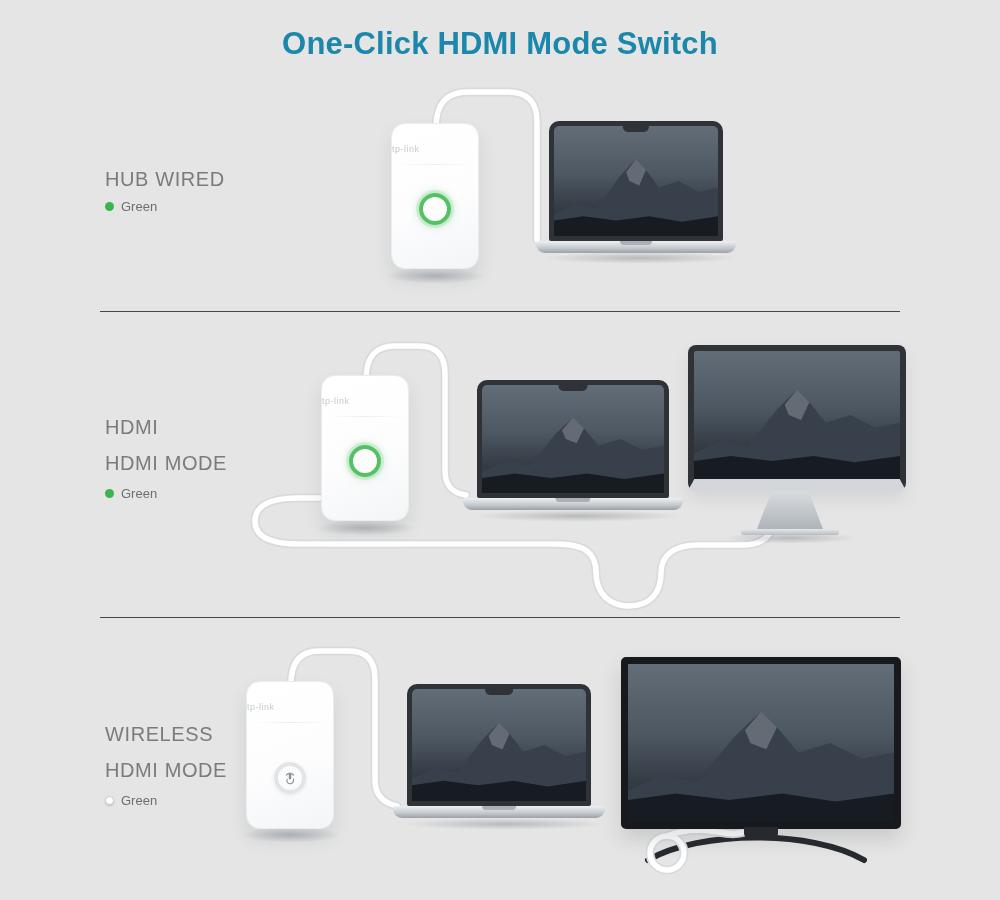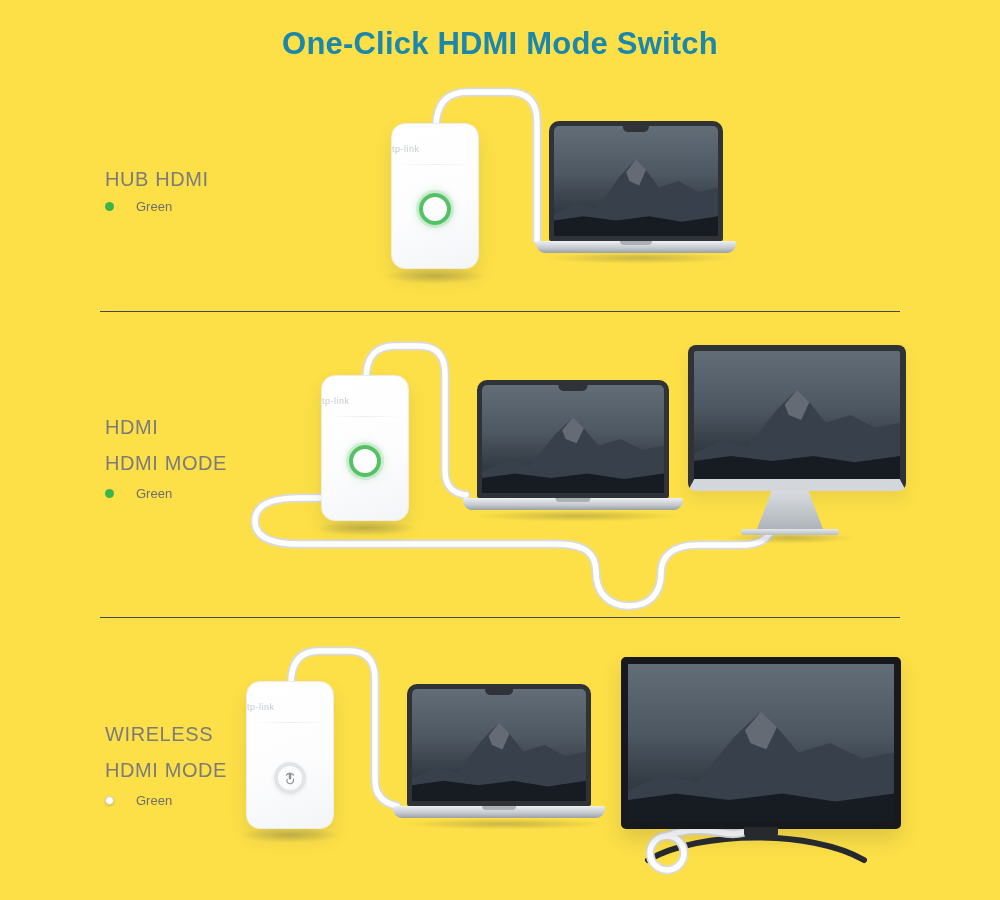--- a/index.html
+++ b/index.html
@@ -3,30 +3,30 @@
 <meta charset="utf-8">
 <style>
   :root{
     --accent:#1a87ab;
     --label:#7b7b7b;
     --green:#3bb54a;
     --white:#ffffff;
   }
   *{box-sizing:border-box;}
   body{margin:0;background:#ffffff;font-family:"Liberation Sans",sans-serif;}
-  .canvas{position:relative;width:1000px;height:900px;background:#fde047;overflow:hidden;margin:0;}
+  .canvas{position:relative;width:1000px;height:900px;background:#e5e5e5;overflow:hidden;margin:0;}
 
   .title{position:absolute;top:26px;left:0;width:100%;text-align:center;
          font-size:31px;font-weight:600;color:var(--accent);letter-spacing:.2px;z-index:3;}
 
   .divider{position:absolute;left:100px;width:800px;height:1px;background:#474747;z-index:3;}
 
   .labels{position:absolute;z-index:3;}
   .mode-line{font-size:20px;line-height:21px;color:var(--label);letter-spacing:.6px;margin:0 0 15px 0;}
-  .indicator{display:flex;align-items:center;gap:22px;font-size:13px;color:#6e6e6e;margin-top:8px;}
+  .indicator{display:flex;align-items:center;gap:7px;font-size:13px;color:#6e6e6e;margin-top:8px;}
   .dot{width:9px;height:9px;border-radius:50%;display:inline-block;}
   .dot[data-dot="green"]{background:var(--green);}
   .dot[data-dot="white"]{background:var(--white);border:1px solid #cfcfcf;box-shadow:0 1px 2px rgba(0,0,0,.18);}
 
   
   .cables{position:absolute;left:0;top:0;z-index:1;}
   .cable-outer use, .cable-outer circle{stroke:#d8dbde;stroke-width:9;fill:none;stroke-linecap:round;stroke-linejoin:round;}
   .cable-inner use, .cable-inner circle{stroke:#ffffff;stroke-width:5.5;fill:none;stroke-linecap:round;stroke-linejoin:round;}
   .tv-stand-arc{stroke:#272a2e;stroke-width:6;fill:none;stroke-linecap:round;}
 
@@ -109,21 +109,21 @@
       <use href="#c2b"></use>
       <use href="#c3a"></use>
       <circle cx="667" cy="853" r="17"></circle>
       <use href="#c3b"></use>
     </g>
   </svg>
 
   <div class="title">One-Click HDMI Mode Switch</div>
 
   <div class="labels" style="left:105px;top:169px;">
-    <div class="mode-line">HUB HDMI</div>
+    <div class="mode-line">HUB WIRED</div>
     <div class="indicator" style="margin-top:-6px;">
       <span class="dot" data-dot="green"></span>
       <span>Green</span>
     </div>
   </div>
 
   <div class="ground-shadow" style="left:383px;top:268px;width:104px;height:16px;"></div>
   <div class="dongle" style="left:391px;top:123px;height:146px;">
     <div class="brand">tp-link</div>
     <div class="seam"></div>

